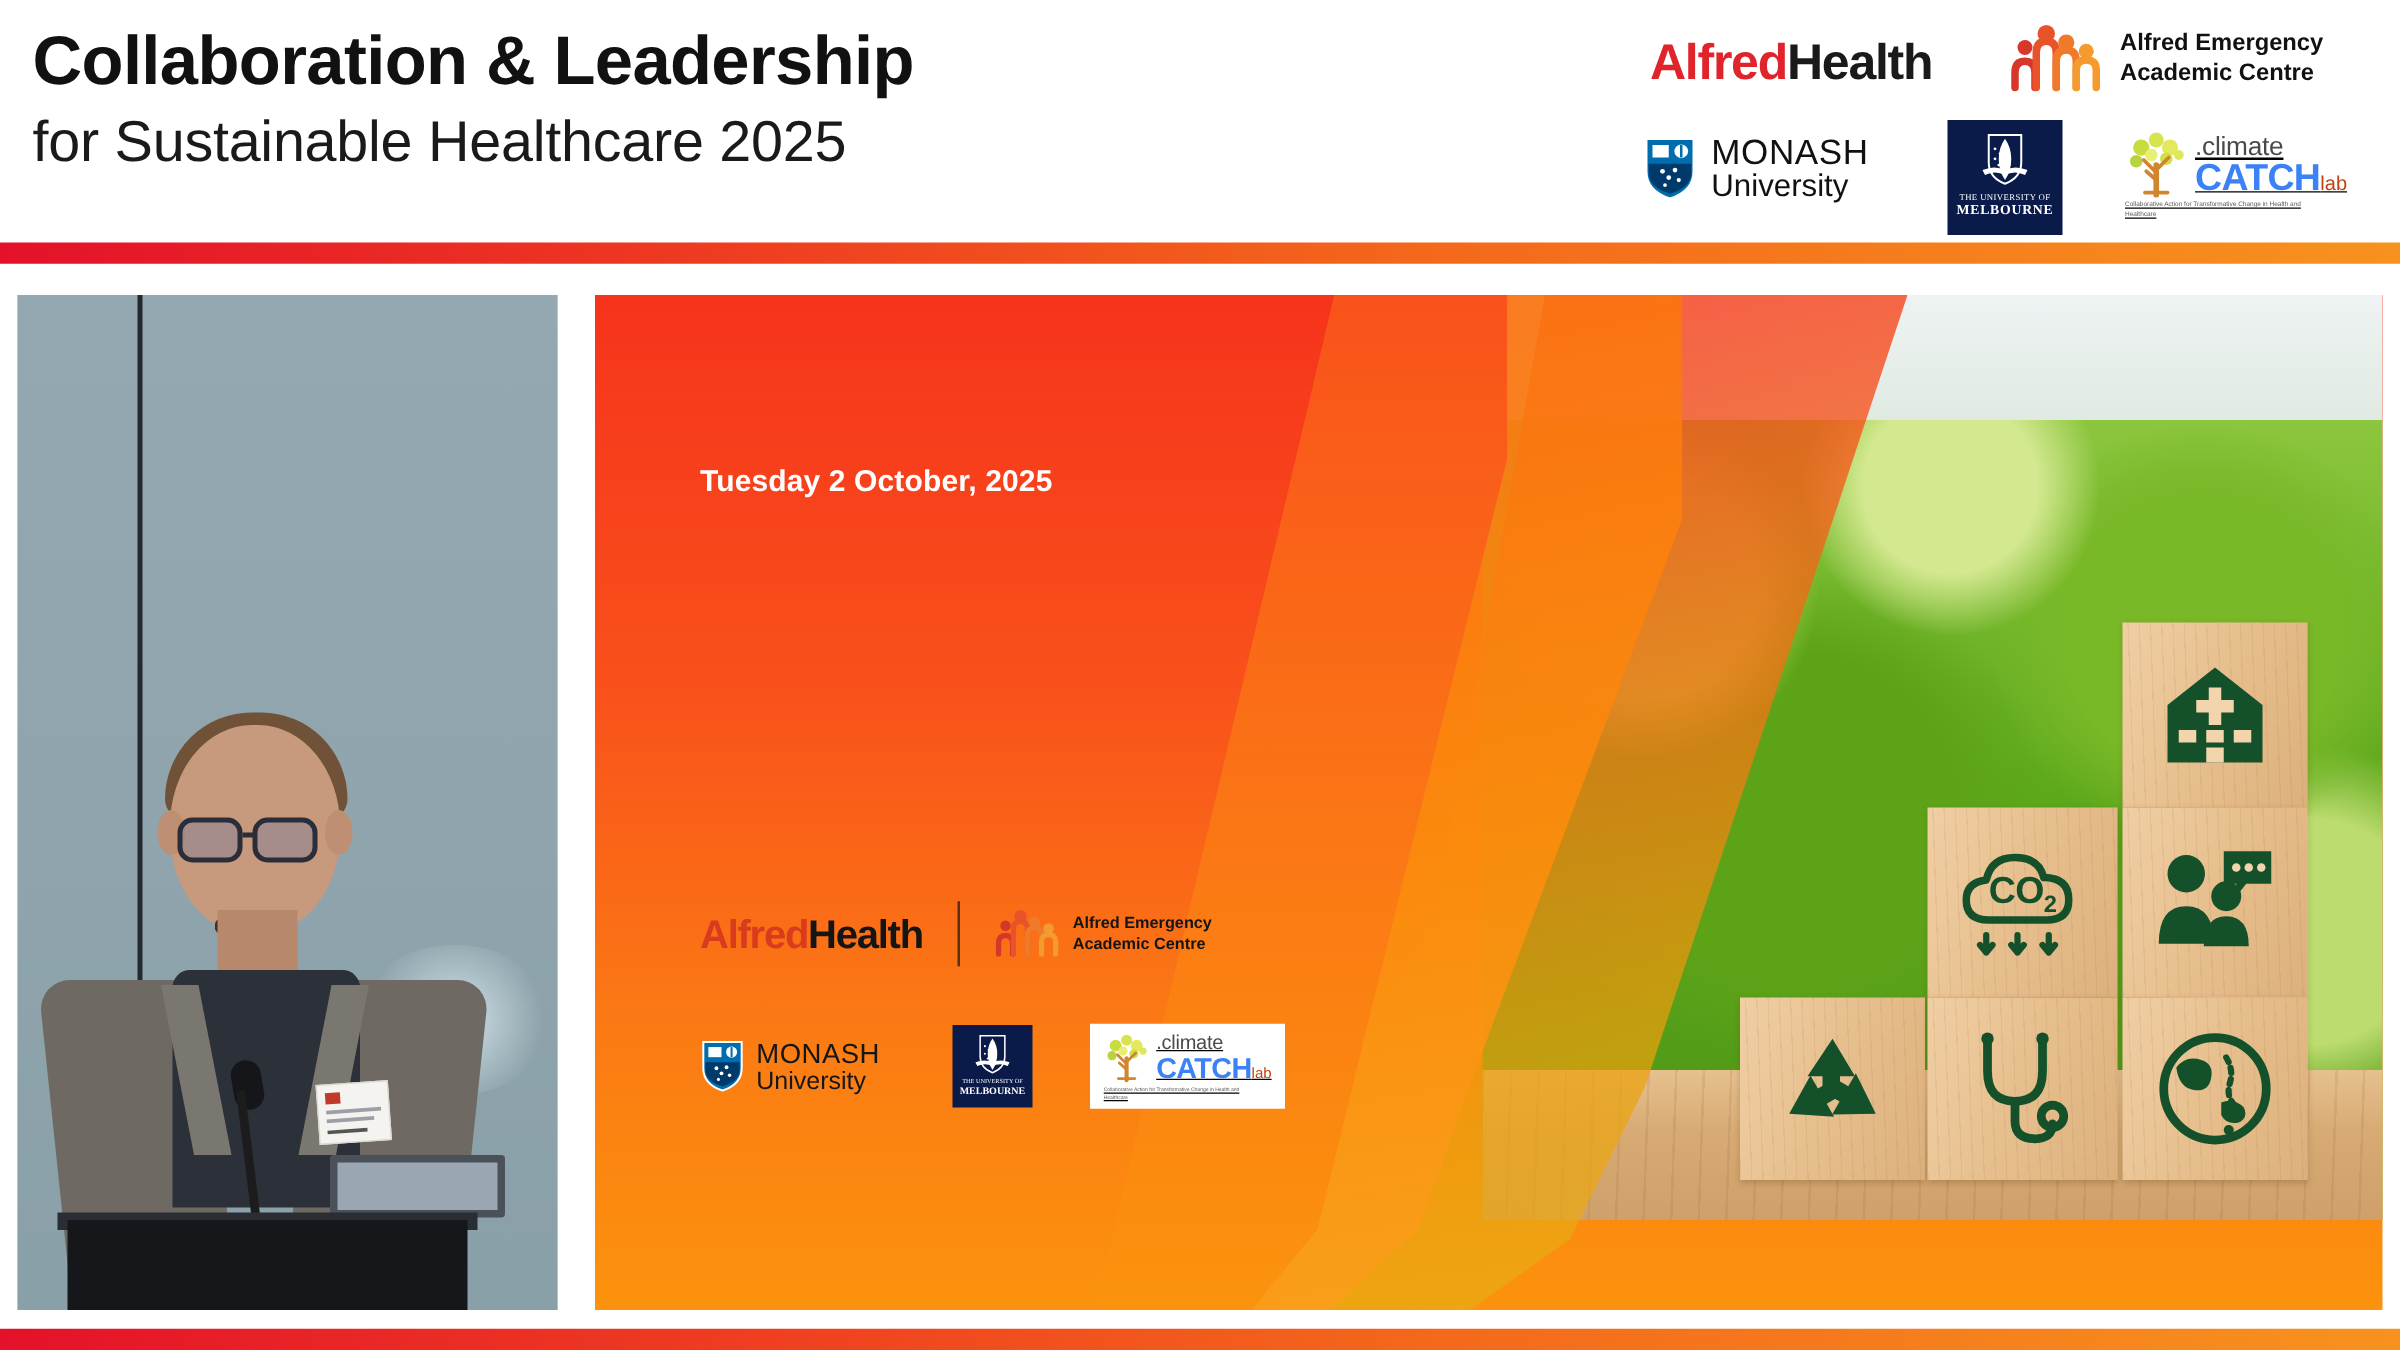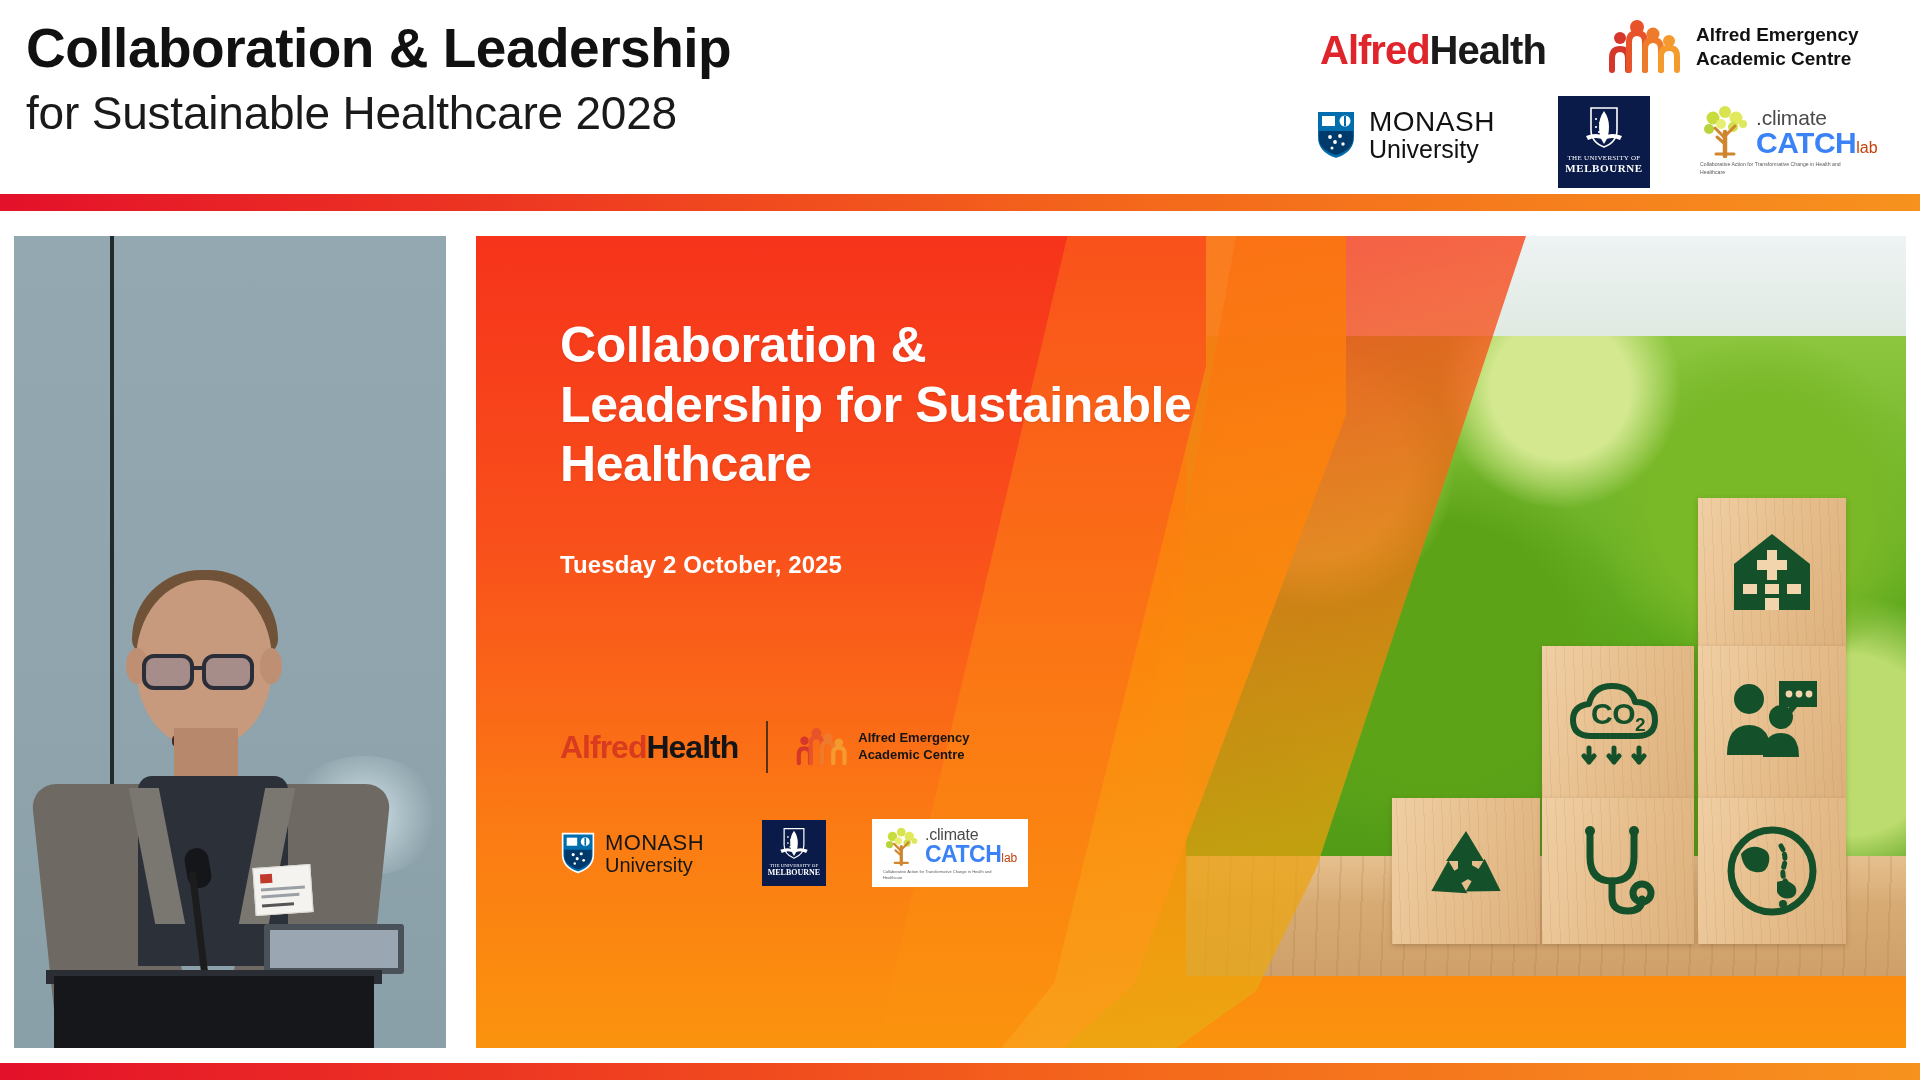--- a/index.html
+++ b/index.html
@@ -43,21 +43,21 @@
   
   .melb{ position:absolute; left:258px; top:-4px; width:92px; height:92px; background:#0a1b49;
          display:flex; flex-direction:column; align-items:center; justify-content:flex-start;
          padding-top:6px; }
   .melb-l1{ font-family:"Liberation Serif", serif; font-size:7px; color:#fff; letter-spacing:0.3px;
             margin-top:2px; }
   .melb-l2{ font-family:"Liberation Serif", serif; font-size:11px; color:#fff; font-weight:bold;
             letter-spacing:0.6px; }
 
   
-  .ccl{ position:absolute; left:400px; top:4px; }
+  .ccl{ position:absolute; left:400px; top:4px;text-decoration:underline; }
   .ccl-main{ display:flex; align-items:flex-end; gap:4px; }
   .ccl-word{ line-height:1; }
   .ccl-climate{ font-size:21px; color:#4a4a4a; display:block; letter-spacing:-0.2px; }
   .ccl-catch{ font-size:30px; font-weight:bold; color:#3b82f6; letter-spacing:-0.5px; }
   .ccl-lab{ font-size:16px; color:#c2410c; }
   .ccl-tag{ font-size:5.2px; color:#5a5a5a; line-height:1.45; margin-top:3px; max-width:160px; }
 
   
   .bar-top{ position:absolute; left:0; top:194px; width:1920px; height:17px;
             background:linear-gradient(90deg,#e4112a 0%,#ef3f20 32%,#f4691b 60%,#f7921e 100%); }
@@ -202,21 +202,21 @@
 </style>
 </head>
 <body>
 
 <div class="stage">
 
   <div class="header">
 
     <div class="header-title-wrap">
       <div class="header-title-1">Collaboration &amp; Leadership</div>
-      <div class="header-title-2">for Sustainable Healthcare 2028</div>
+      <div class="header-title-2">for Sustainable Healthcare 2025</div>
     </div>
 
     <div class="header-logos">
 
       <div class="hl-row1">
 
         <div class="alfredhealth hl-alfredhealth">
           <span class="ah-red">Alfred</span><span class="ah-blk">Health</span>
         </div>
 
@@ -404,21 +404,20 @@
           <circle cx="58" cy="80" r="4" fill="#14512a"></circle>
         </svg>
       </div>
     </div>
 
     <div class="swoosh swoosh-a"></div>
     <div class="swoosh swoosh-b"></div>
     <div class="swoosh swoosh-c"></div>
 
     <div class="slide-text">
-      <div class="slide-title">Collaboration &amp; Leadership for Sustainable Healthcare</div>
       <div class="slide-date">Tuesday 2 October, 2025</div>
     </div>
 
     <div class="slide-logos">
 
       <div class="sl-row1">
         <div class="alfredhealth sl-alfredhealth">
           <span class="ah-red">Alfred</span><span class="ah-blk">Health</span>
         </div>
         <div class="sl-divider"></div>

